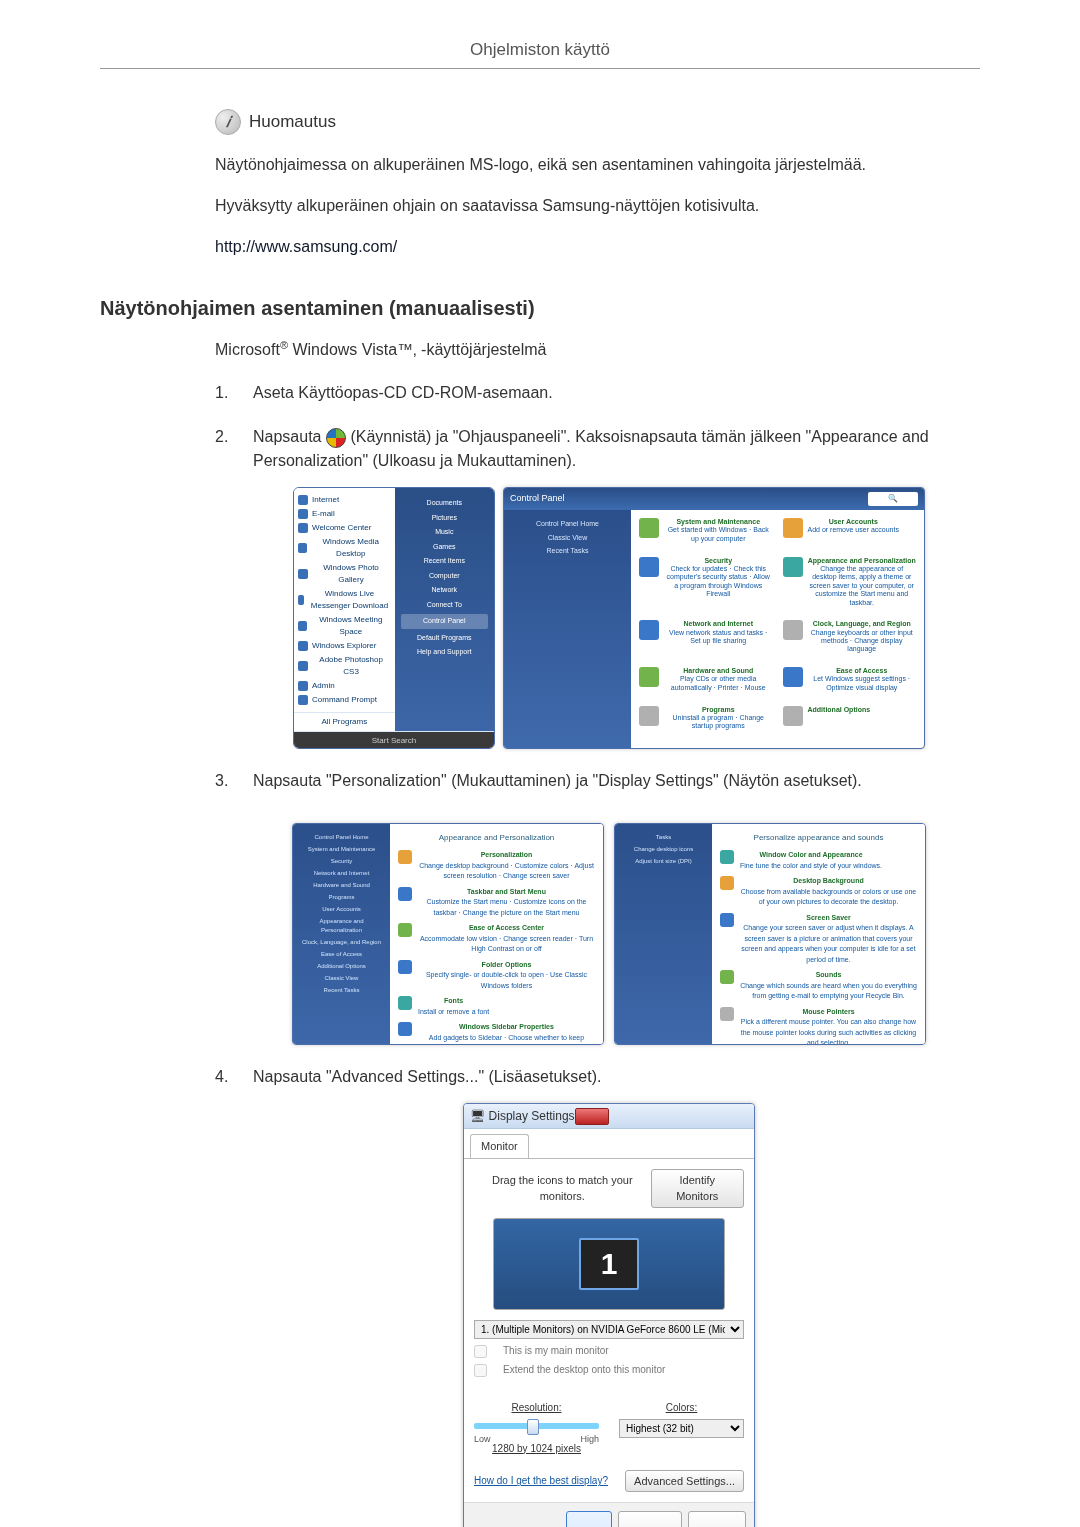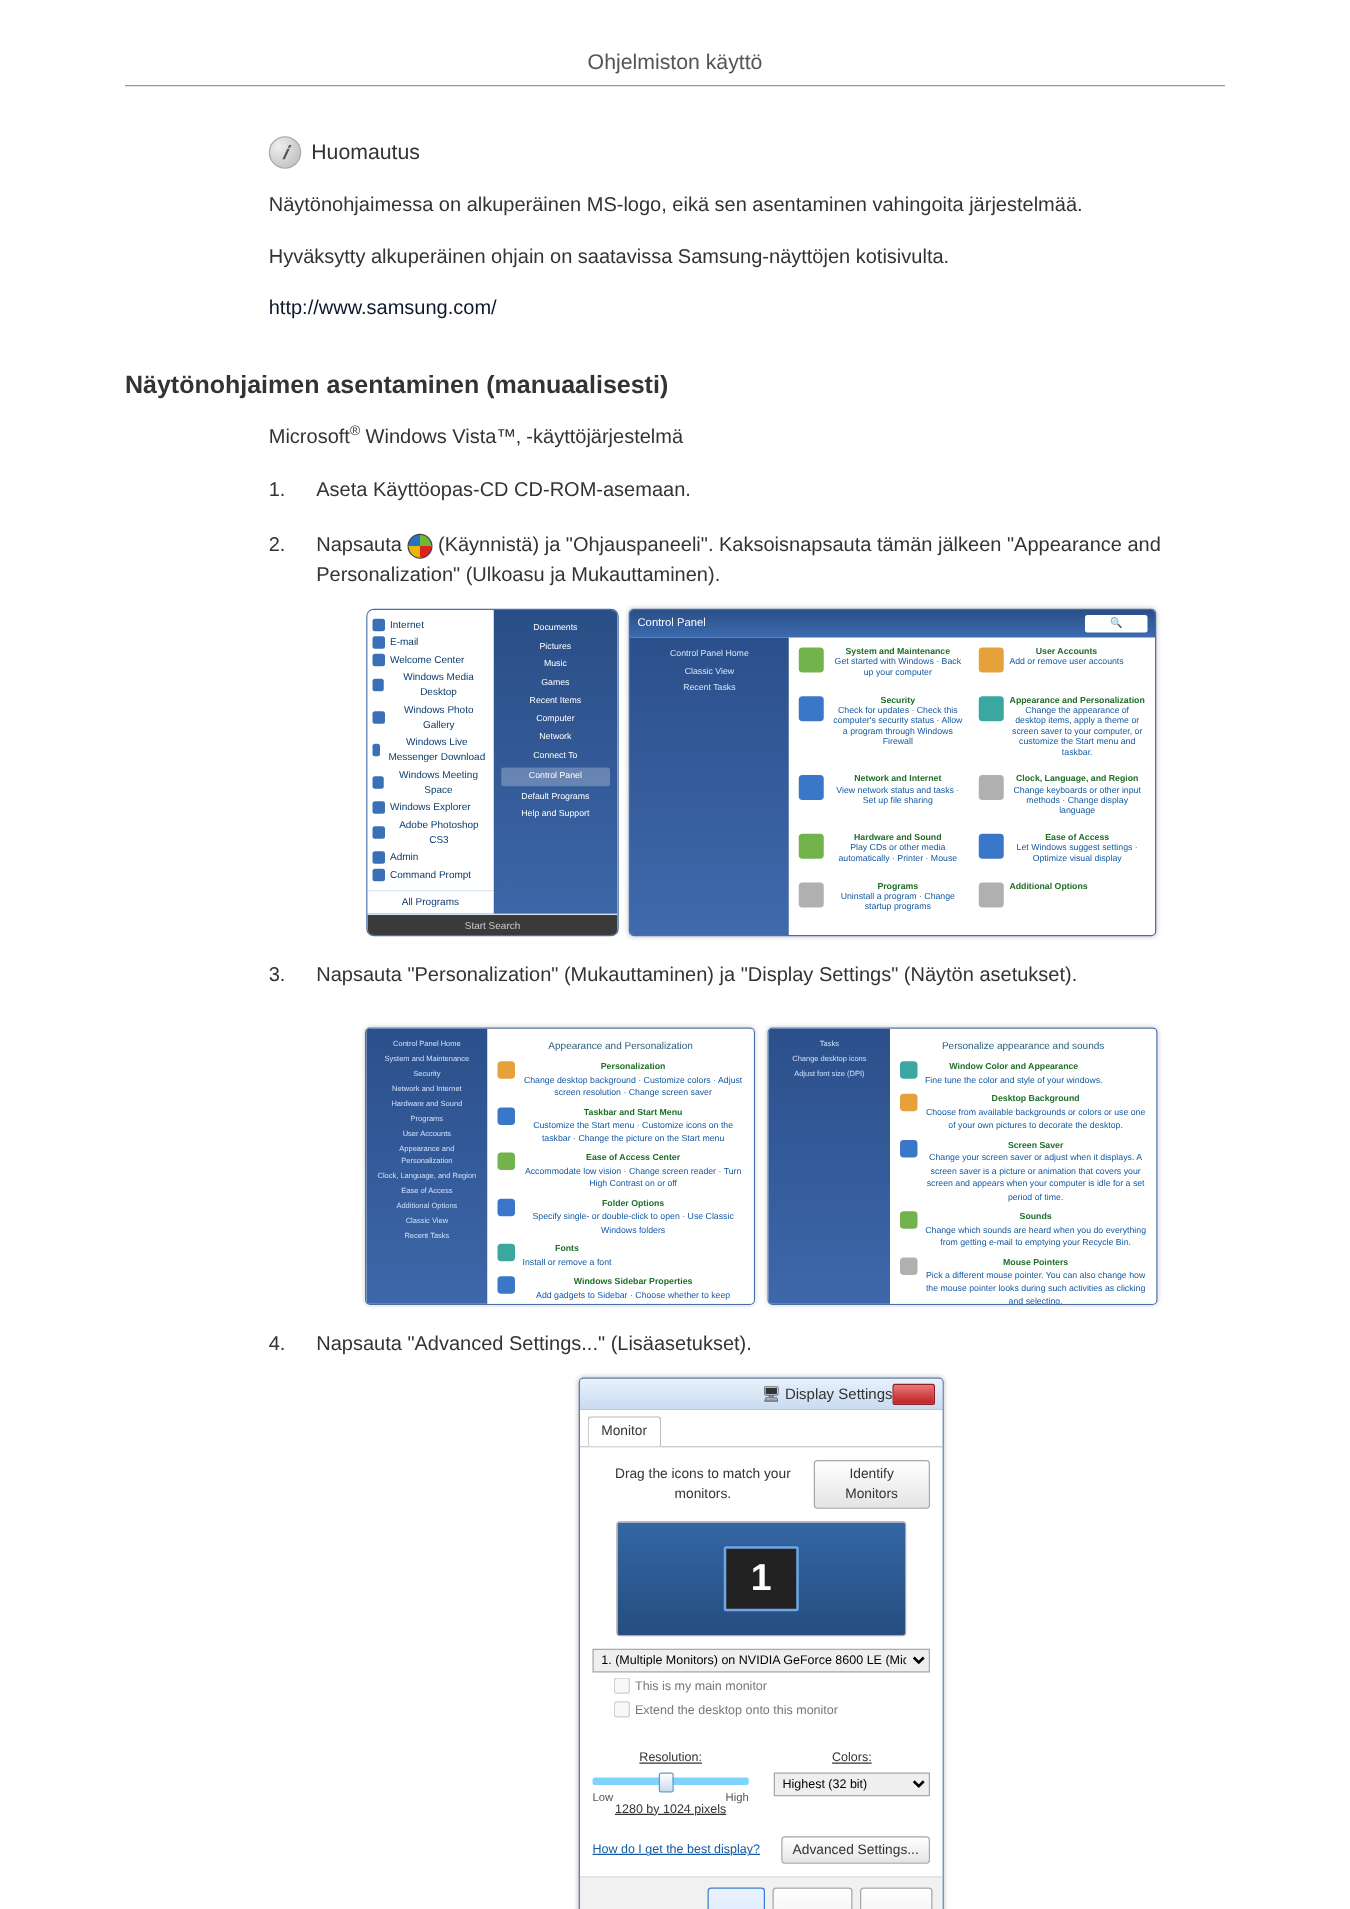--- a/index.html
+++ b/index.html
@@ -152,21 +152,21 @@
   .pz-link .hd{color:#1e6f2a;font-weight:bold;display:block;}
   
   .shotC{
     width:290px;margin:8px auto;
     border:1px solid #5a7cb3;border-radius:4px;overflow:hidden;
     font-family:"Segoe UI",Tahoma,sans-serif;font-size:11px;
     background:#f4f4f4;box-shadow:0 0 4px rgba(0,0,0,.25);
   }
   .ds-title{
     height:24px;background:linear-gradient(#e9f1fb,#c9dbf1);
-    display:flex;align-items:center;justify-content:flex-end;
+    display:flex;align-items:center;justify-content:flex-start;
     padding:0 6px;color:#333;font-size:12px;
     border-bottom:1px solid #b5c8e2;
   }
   .ds-close{
     width:32px;height:15px;background:linear-gradient(#e77,#b22);
     border:1px solid #822;border-radius:2px;
   }
   .ds-tabs{
     display:flex;border-bottom:1px solid #bbb;font-size:11px;
     padding-top:5px;background:#fff;
@@ -185,21 +185,21 @@
     display:flex;align-items:center;justify-content:center;
   }
   .ds-box{
     width:56px;height:48px;background:#222;border:2px solid #71a6e6;
     color:#fff;font-size:30px;font-weight:bold;
     display:flex;align-items:center;justify-content:center;border-radius:2px;
   }
   .ds-sel{
     width:100%;border:1px solid #aaa;font-size:10px;padding:2px;box-sizing:border-box;
   }
-  .ds-chk{font-size:10px;color:#777;margin:4px 17px;display:flex;align-items:flex-start;gap:4px}
+  .ds-chk{font-size:10px;color:#777;margin:4px 0;display:flex;align-items:flex-end;gap:16px}
   .ds-chk input{margin:0}
   .ds-row2{display:flex;gap:20px;margin-top:23px;}
   .ds-col{flex:1;font-size:10px;text-decoration:underline;color:#333}
   .ds-col.no-u{text-decoration:none}
   .ds-slider{
     height:6px;background:#7dd3fc;position:relative;margin:8px 0 2px;border-radius:2px;
     display:flex;justify-content:space-between;font-size:9px;color:#555;
   }
   .ds-thumb{
     position:absolute;left:42%;top:-4px;width:10px;height:14px;

